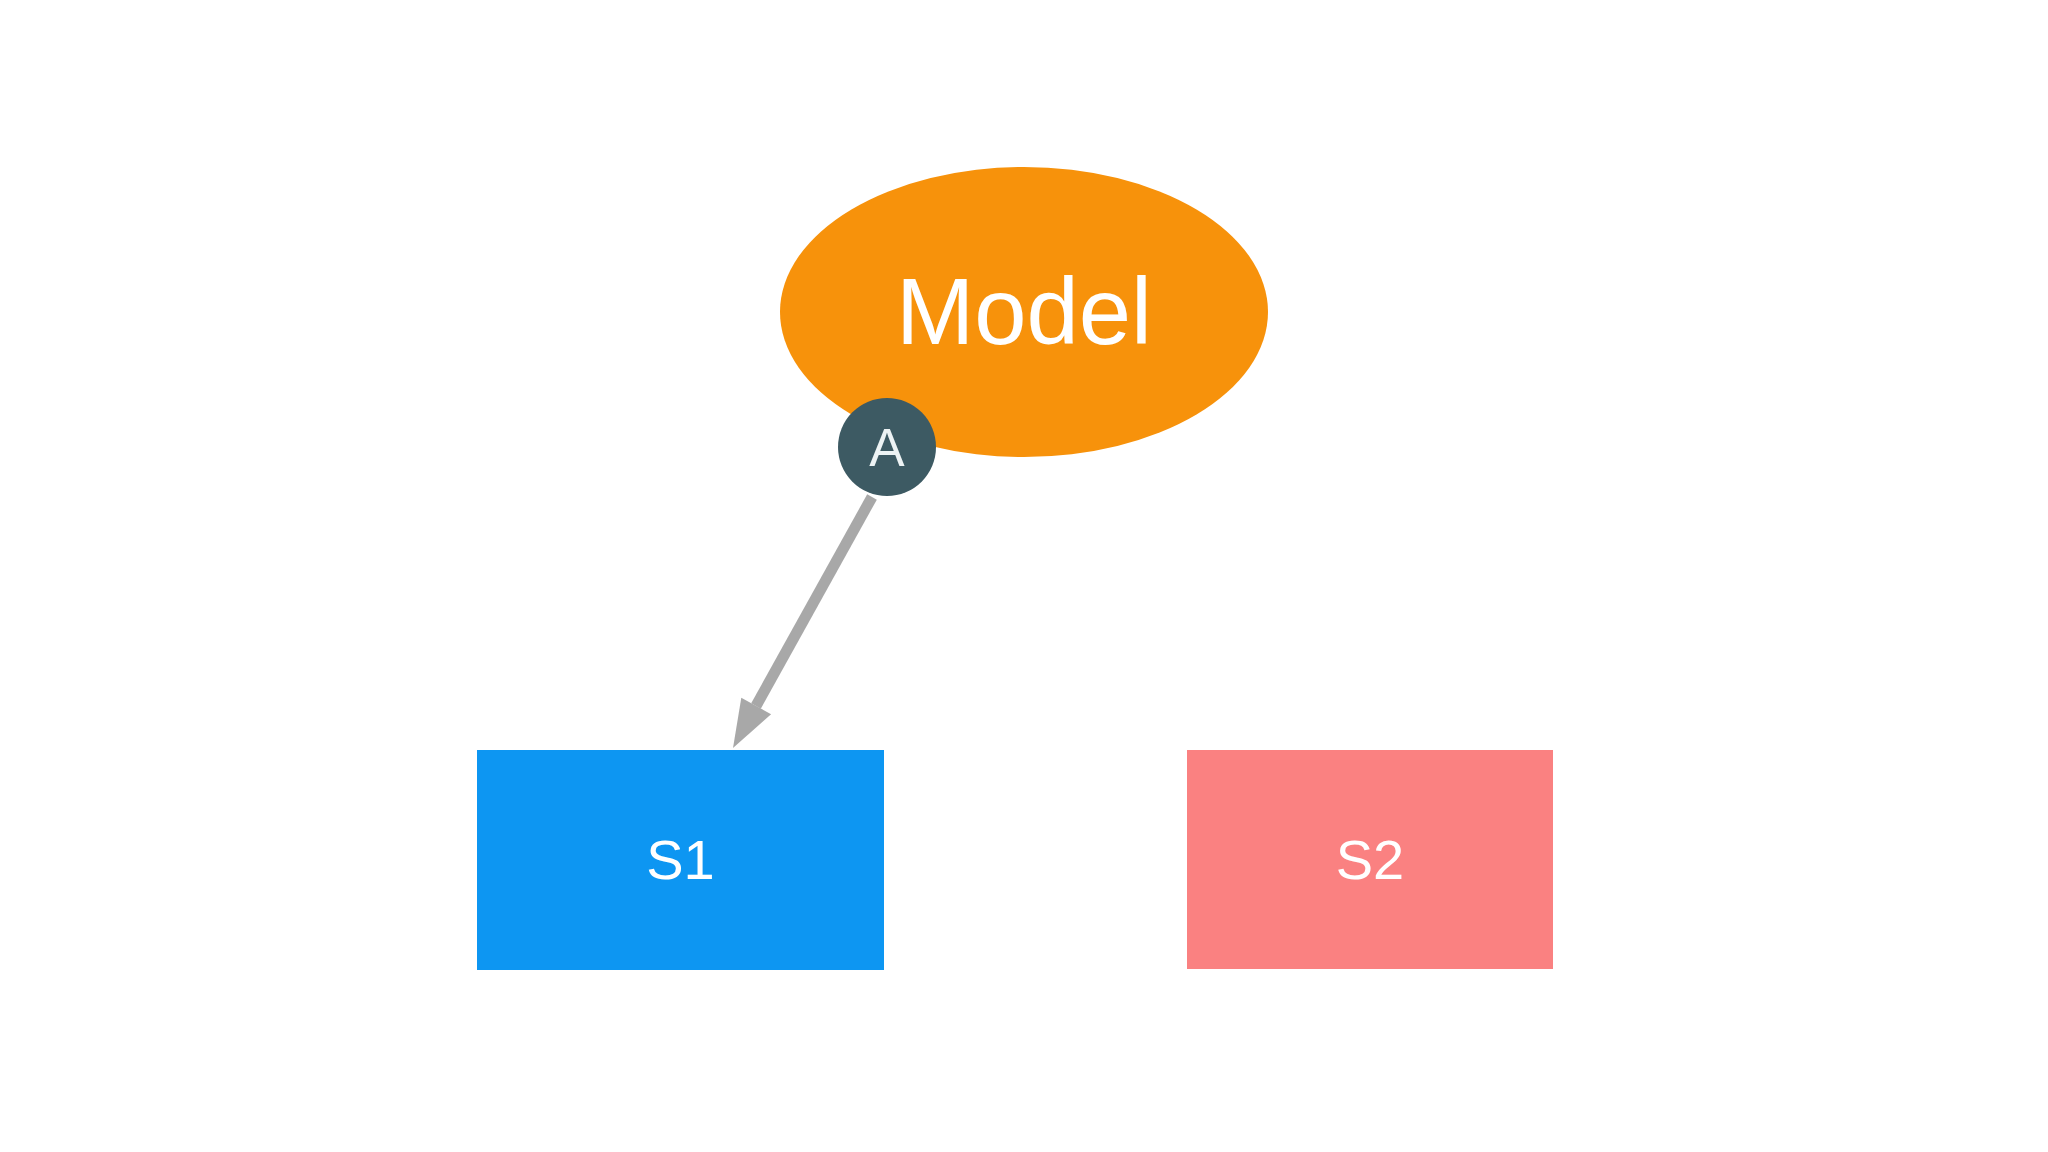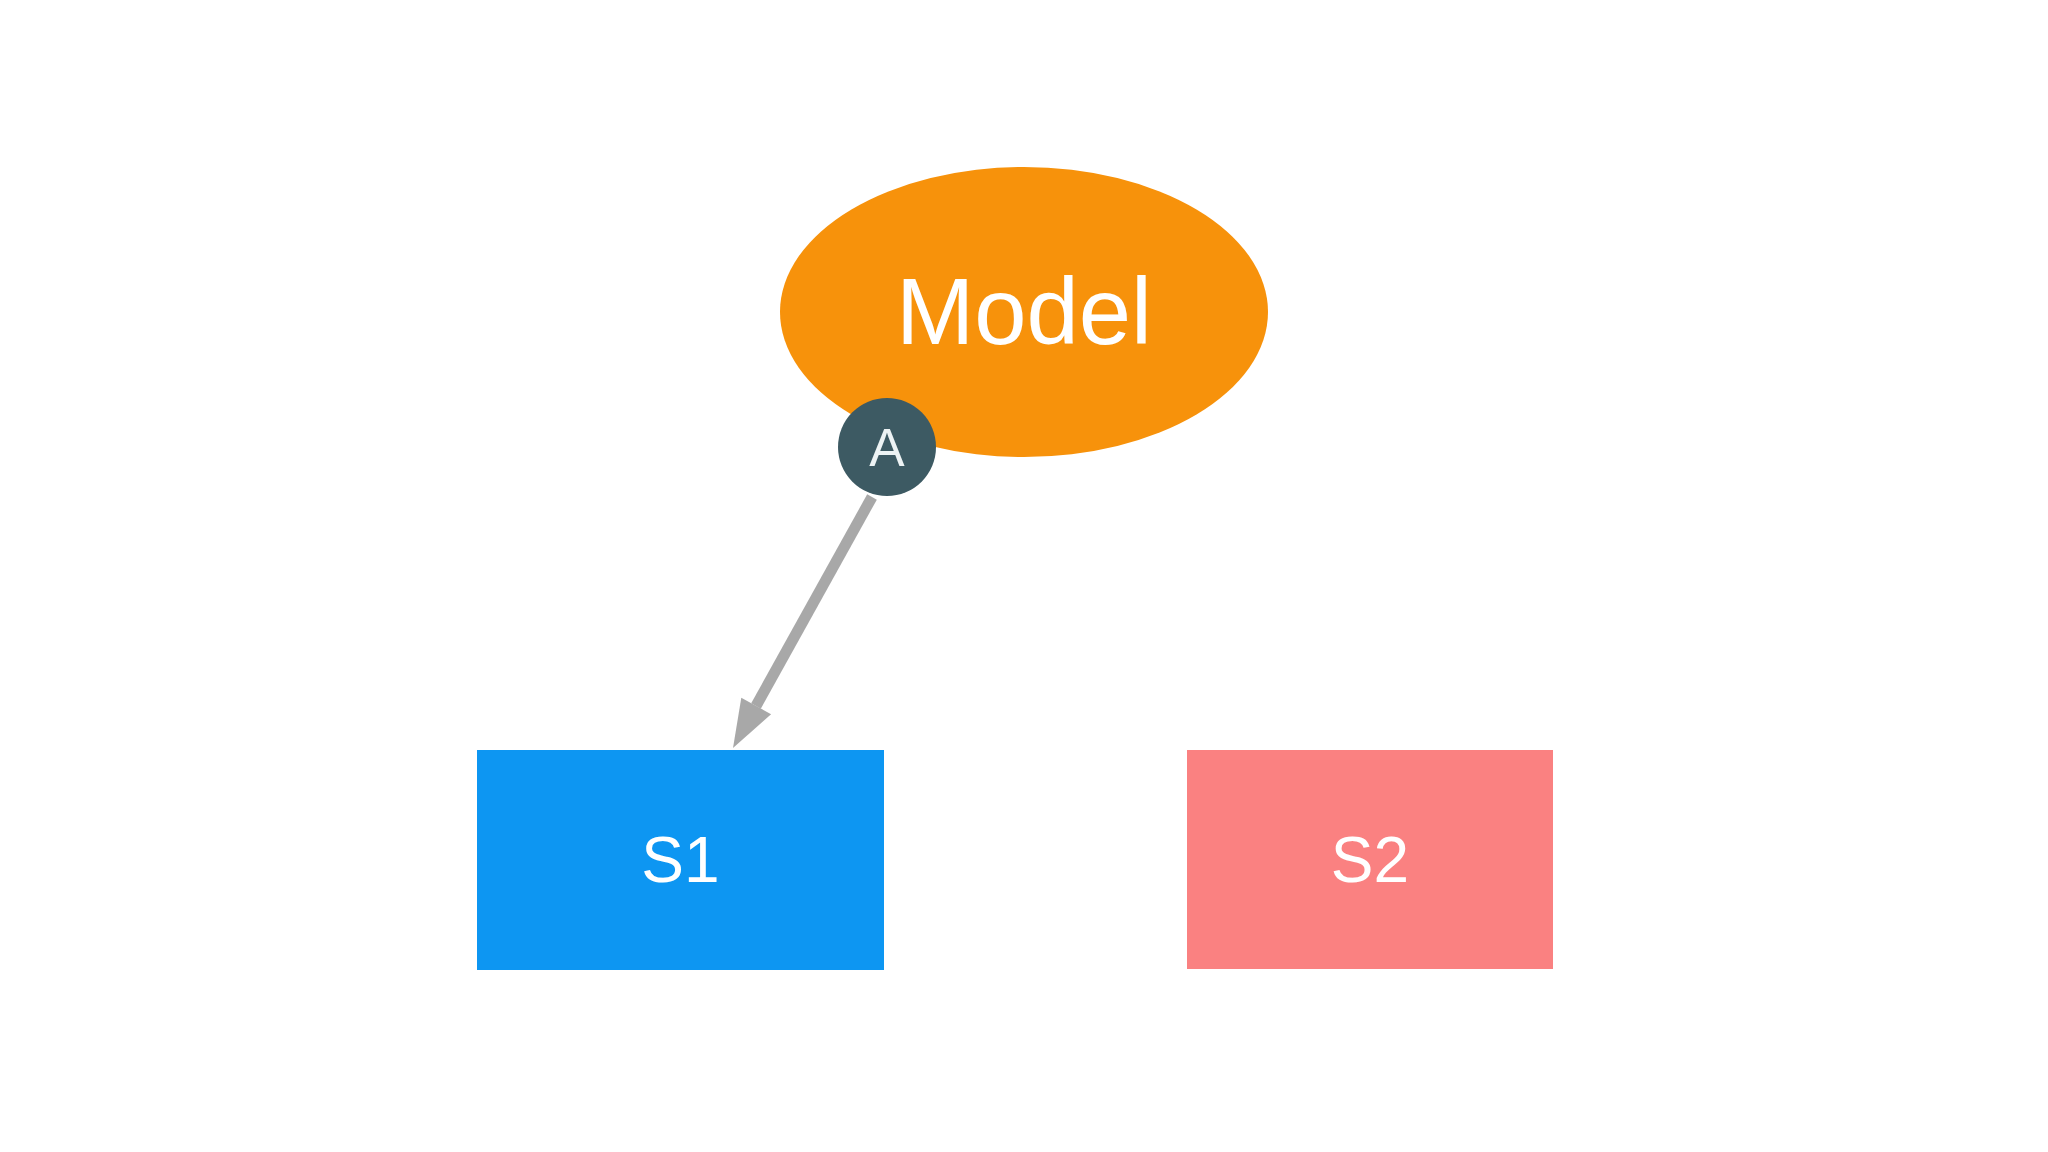--- a/index.html
+++ b/index.html
@@ -64,21 +64,21 @@
   }
   #s2-node {
     left: 1187px;
     top: 750px;
     width: 366px;
     height: 219px;
     background: #FA8181;
   }
   #s1-node .node-label,
   #s2-node .node-label {
-    font-size: 64px;
+    font-size: 56px;
     font-weight: 300;
   }
   #edge-svg {
     position: absolute;
     left: 0;
     top: 0;
     width: 2048px;
     height: 1152px;
     z-index: 1;
     pointer-events: none;

